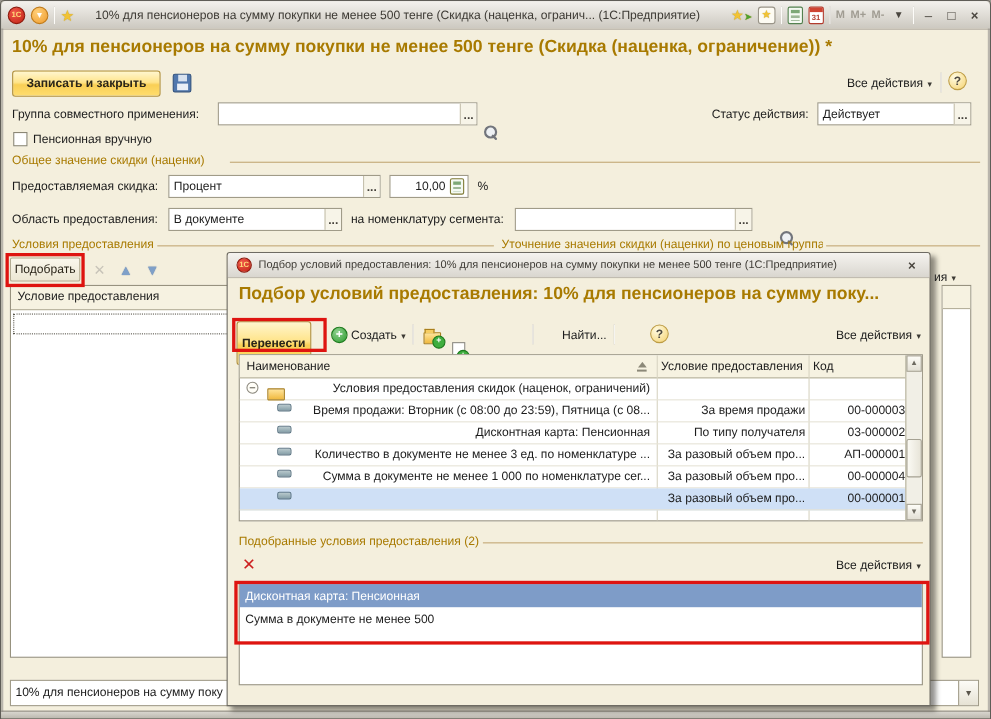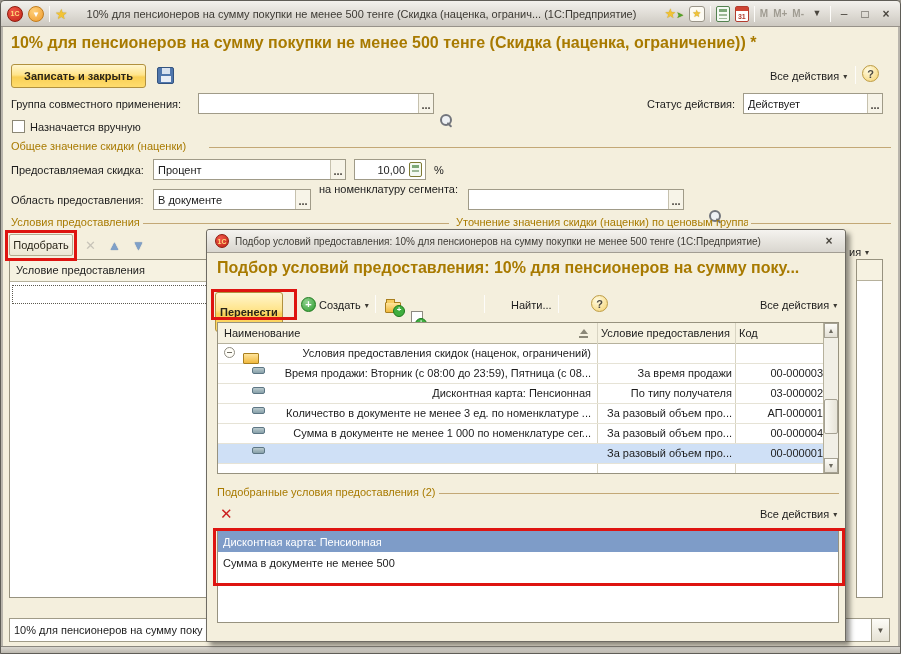--- a/index.html
+++ b/index.html
@@ -169,21 +169,21 @@
   </div>
   <div class="abs mag" style="left:438px;top:95px;"></div>
   <div class="abs" style="left:646px;top:97px;">Статус действия:</div>
   <div class="abs inp" style="left:742px;top:92px;width:140px;">
     <span class="val">Действует</span>
     <span class="dots">...</span>
   </div>
 
   
   <div class="abs checkbox" style="left:11px;top:119px;"></div>
-  <div class="abs" style="left:29px;top:120px;">Назначается вручную</div>
+  <div class="abs" style="left:29px;top:120px;">Пенсионная вручную</div>
 
   
   <div class="abs gold" style="left:10px;top:139px;">Общее значение скидки (наценки)</div>
   <div class="abs sectline" style="left:208px;top:146px;width:682px;"></div>
 
   
   <div class="abs" style="left:10px;top:163px;">Предоставляемая скидка:</div>
   <div class="abs inp" style="left:152px;top:158px;width:193px;">
     <span class="val">Процент</span>
     <span class="dots">...</span>
@@ -195,21 +195,21 @@
       </span>
   </div>
   <div class="abs" style="left:433px;top:163px;">%</div>
 
   
   <div class="abs" style="left:10px;top:193px;">Область предоставления:</div>
   <div class="abs inp" style="left:152px;top:188px;width:158px;">
     <span class="val">В документе</span>
     <span class="dots">...</span>
   </div>
-  <div class="abs" style="left:318px;top:182px;">на номенклатуру сегмента:</div>
+  <div class="abs" style="left:318px;top:193px;">на номенклатуру сегмента:</div>
   <div class="abs inp" style="left:467px;top:188px;width:216px;">
     <span class="val"></span>
     <span class="dots">...</span>
   </div>
   <div class="abs mag" style="left:689px;top:191px;"></div>
 
   
   <div class="abs gold" style="left:10px;top:215px;">Условия предоставления</div>
   <div class="abs sectline" style="left:142px;top:222px;width:306px;"></div>
   <div class="abs gold nowrap" style="left:455px;top:215px;width:292px;">Уточнение значения скидки (наценки) по ценовым группам</div>

